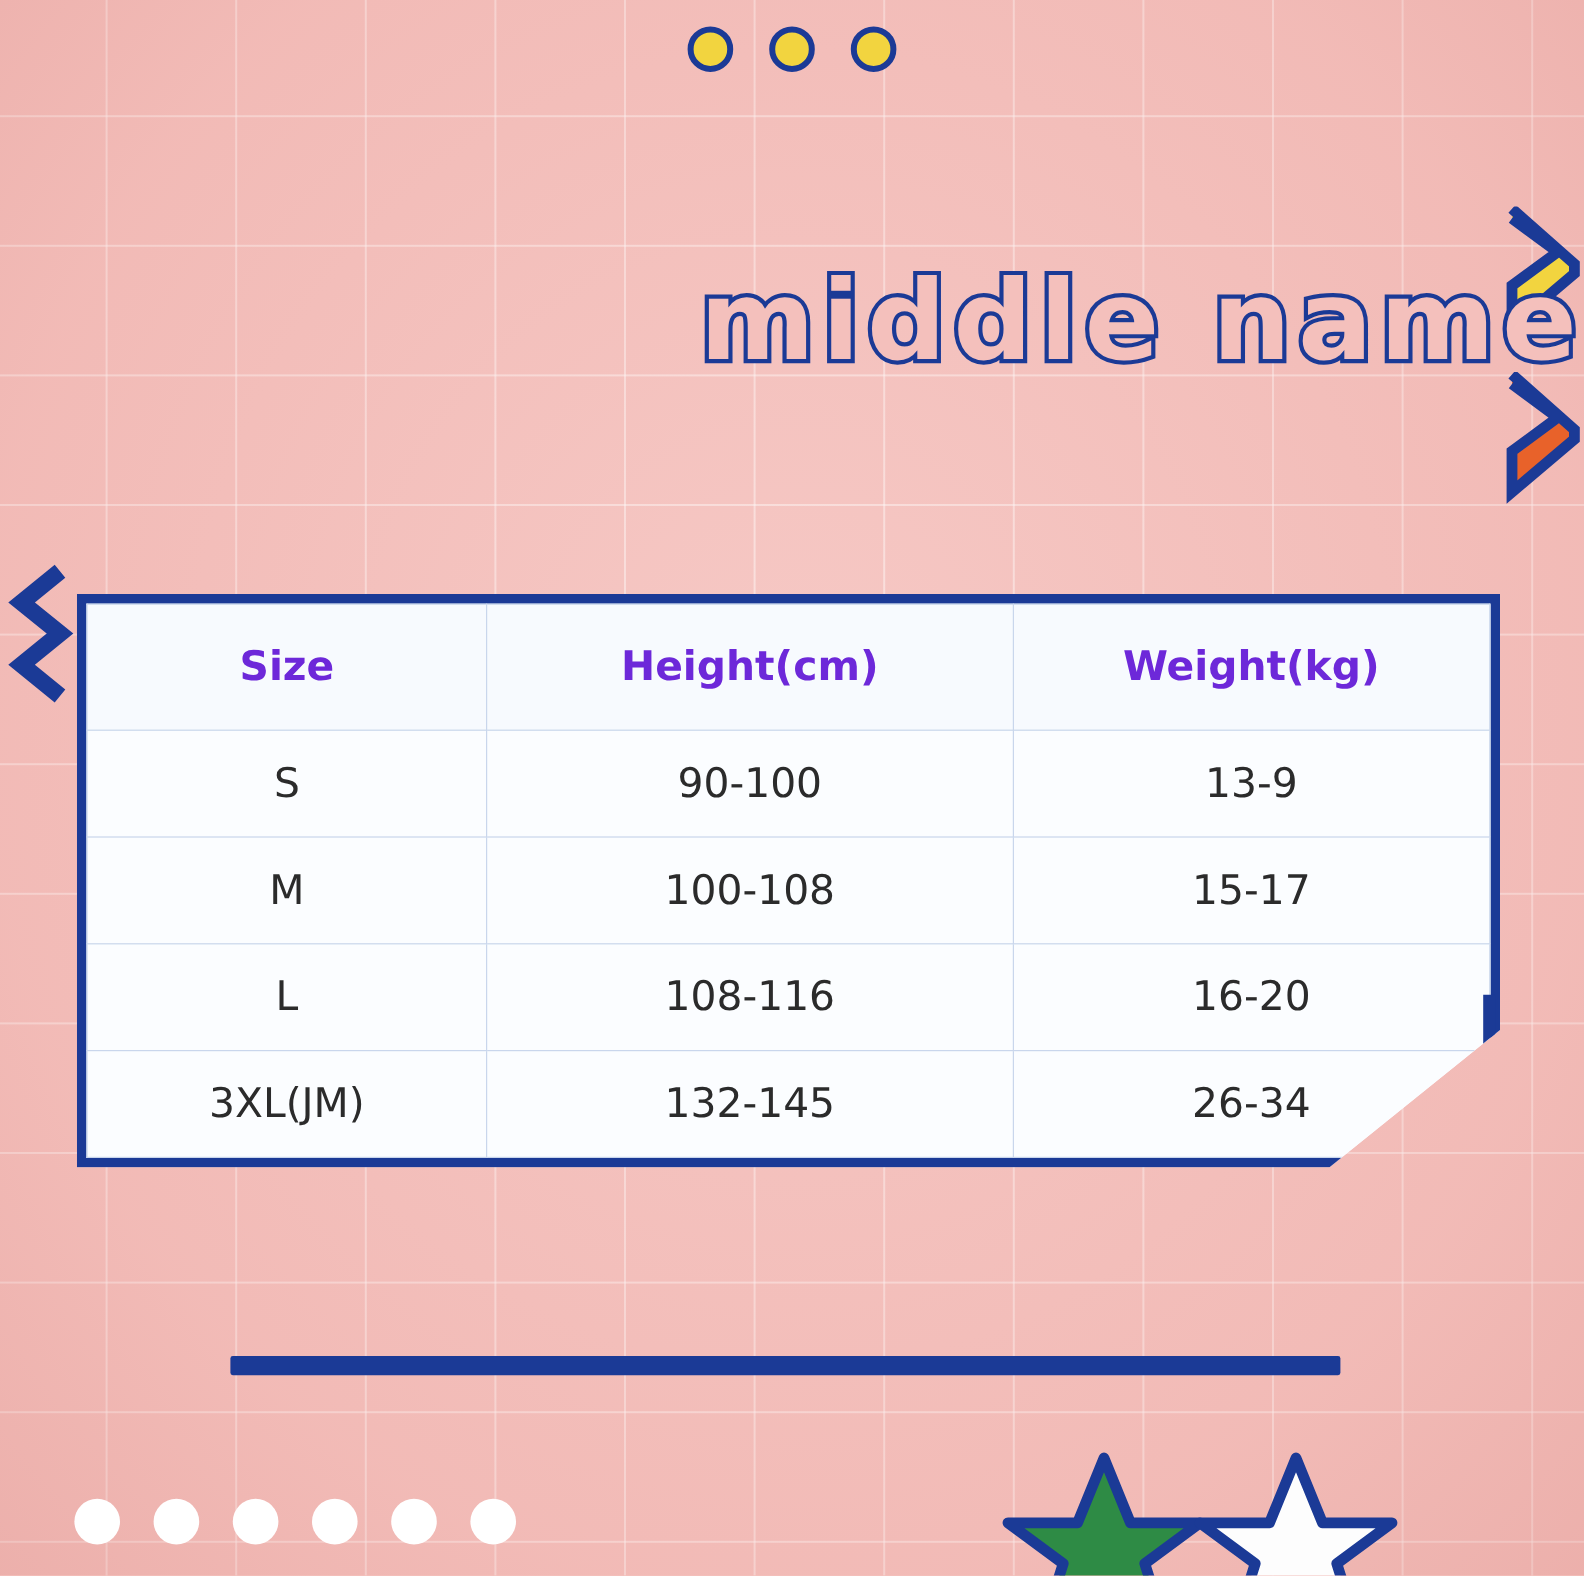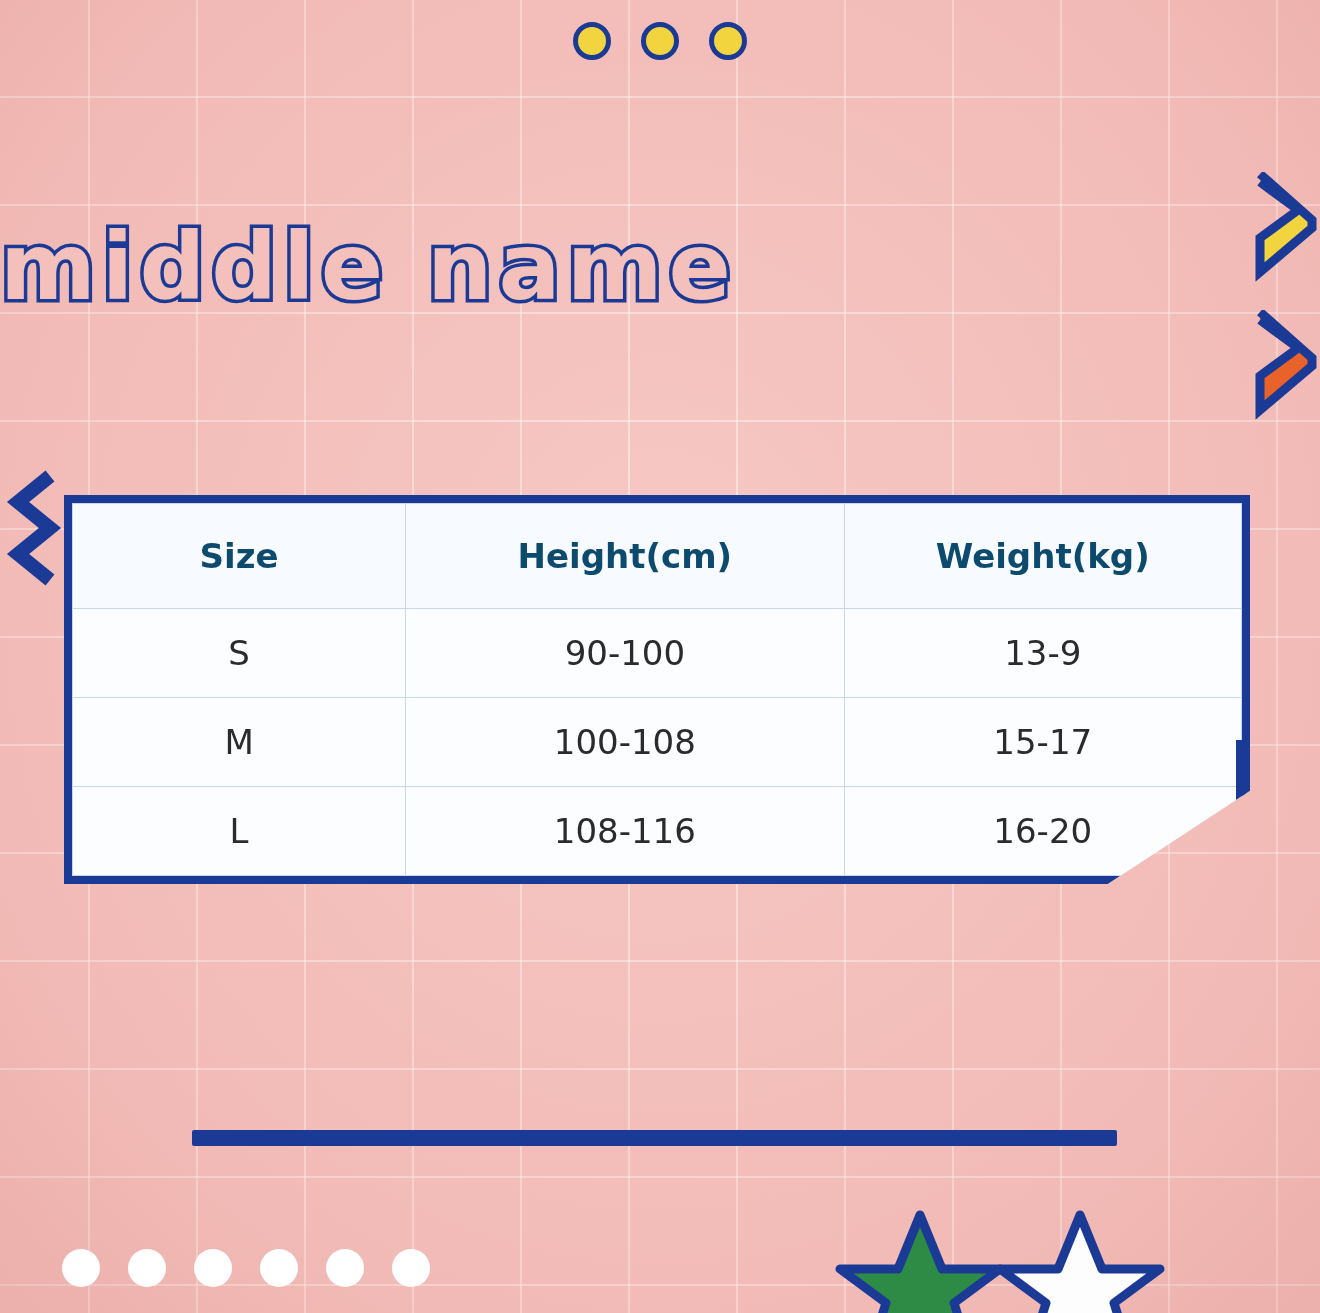--- a/index.html
+++ b/index.html
@@ -51,21 +51,21 @@
     border: 5px solid #1b3a96;
     box-sizing: border-box;
   }
 
   
   .title {
     position: absolute;
     top: 222px;
     left: 0;
     right: 0;
-    text-align: left;
+    text-align: right;
     font-family: "DejaVu Sans", sans-serif;
     font-size: 92px;
     font-weight: 700;
     letter-spacing: 6px;
     color: #f4c0bc;
     -webkit-text-stroke: 7px #1b3a96;
     paint-order: stroke fill;
     line-height: 1;
   }
 
@@ -100,21 +100,21 @@
   th, td {
     border: 1px solid #c9d6ec;
     text-align: center;
     font-size: 34px;
     color: #2b2b2b;
     padding: 14px 4px;
     height: 60px;
     background: #fbfdff;
   }
   thead th {
-    color: #0c4a6e;
+    color: #6d28d9;
     font-weight: 700;
     font-size: 34px;
     padding: 22px 4px;
     background: #f7fafe;
   }
   col.c1 { width: 28.5%; }
   col.c2 { width: 37.5%; }
   col.c3 { width: 34%; }
   tbody td { font-weight: 400; }
 
@@ -226,20 +226,25 @@
         <tr>
           <td>M</td>
           <td>100-108</td>
           <td>15-17</td>
         </tr>
         <tr>
           <td>L</td>
           <td>108-116</td>
           <td>16-20</td>
         </tr>
+        <tr>
+          <td>3XL(JM)</td>
+          <td>132-145</td>
+          <td>26-34</td>
+        </tr>
       </tbody>
     </table>
     <svg class="corner-cut" viewBox="0 0 160 160">
       <polyline points="158,20 158,88 88,158" fill="none" stroke="#1b3a96" stroke-width="16" stroke-linejoin="miter"></polyline>
     </svg>
   </div>
 </div>
 
 <div class="under-bar"></div>
 

